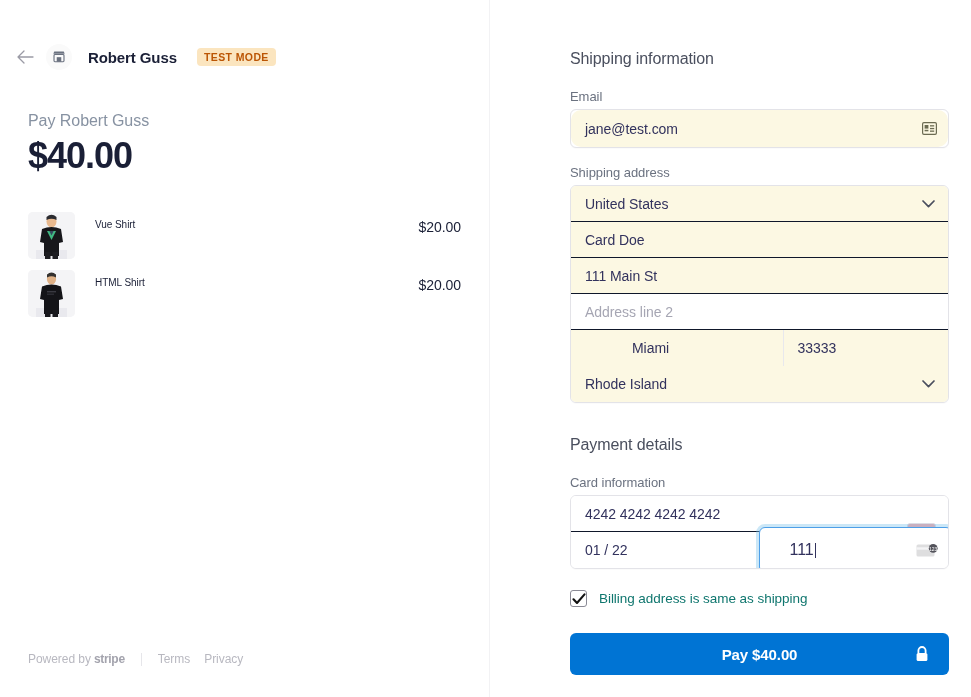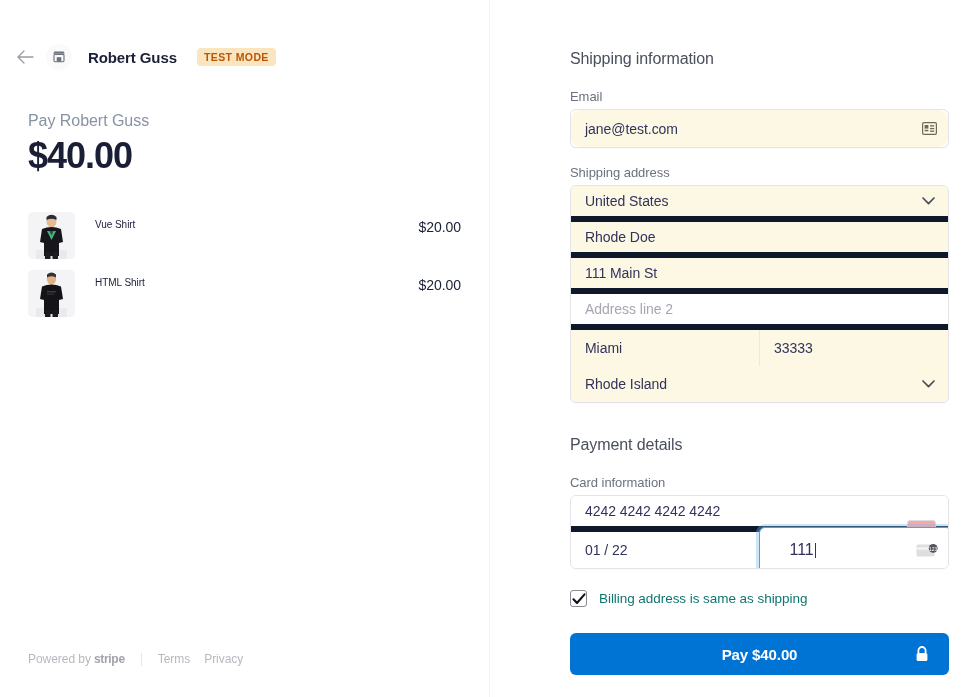--- a/index.html
+++ b/index.html
@@ -191,21 +191,21 @@
     overflow: hidden;
     background: #ffffff;
     box-shadow: 0 1px 1px rgba(0,0,0,0.02);
   }
 
   .input-row {
     height: 36px;
     display: flex;
     align-items: center;
     position: relative;
-    border-bottom: 6px solid #0f172a;
+    border-bottom: 1px solid #0f172a;
   }
   .input-row:last-child { border-bottom: none; }
 
   .input-row.autofill { background: #fcf8e3; }
   .input-row.plain { background: #ffffff; }
 
   .input-text {
     font-size: 14px;
     color: #32325d;
     padding-left: 14px;
@@ -225,21 +225,21 @@
   .split-row {
     display: flex;
     height: 36px;
     border-bottom: 1px solid #e8e8ed;
   }
   .split-cell {
     flex: 1;
     display: flex;
     align-items: center;
   }
-  .split-cell.left { border-right: 1px solid #e8e8ed; }
+  .split-cell.left { border-right: 1px solid #e8e8ed; padding-left: 47px; }
 
   .email-group { margin-bottom: 17px; }
 
   .email-row {
     height: 37px;
     display: flex;
     align-items: center;
     background: #fcf8e3;
     border-radius: 10px;
   }
@@ -475,21 +475,21 @@
       <div class="input-row autofill">
         <span class="input-text">United States</span>
         <span class="chevron">
           <svg width="13" height="8" viewBox="0 0 13 8" fill="none">
             <path d="M1 1 L6.5 6.6 L12 1" stroke="currentColor" stroke-width="1.7" stroke-linecap="round" stroke-linejoin="round"></path>
           </svg>
         </span>
       </div>
 
       <div class="input-row autofill">
-        <span class="input-text">Rhode Doe</span>
+        <span class="input-text">Card Doe</span>
       </div>
 
       <div class="input-row autofill">
         <span class="input-text">111 Main St</span>
       </div>
 
       <div class="input-row plain">
         <span class="input-text placeholder">Address line 2</span>
       </div>
 

